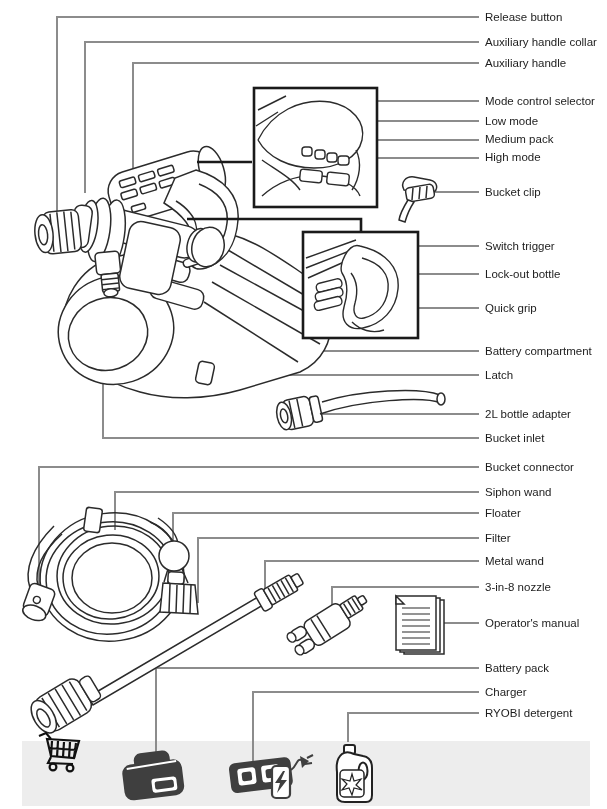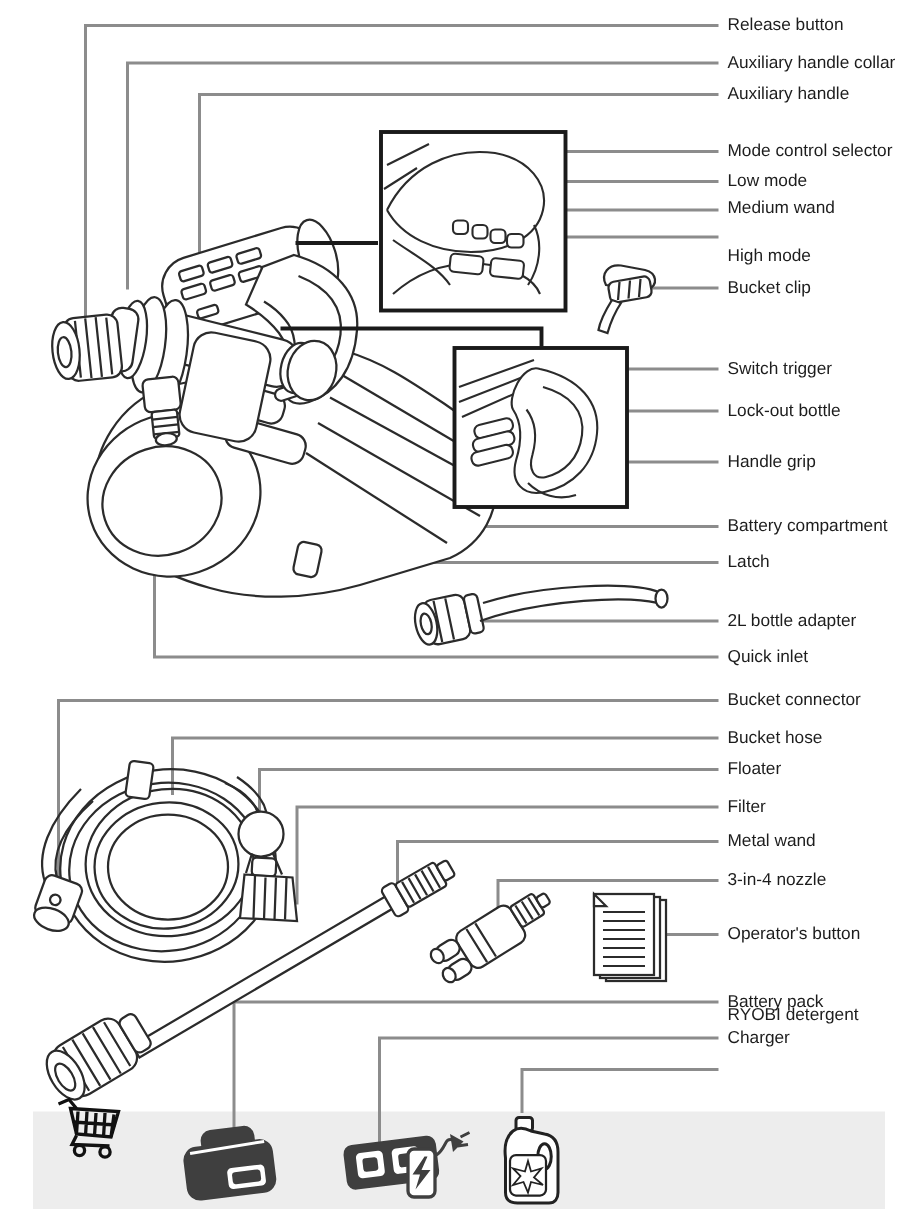--- a/index.html
+++ b/index.html
@@ -277,34 +277,34 @@
     <rect x="340" y="770" width="24" height="27" rx="4" stroke-width="1.5"></rect>
     <polygon points="352,774 354,781 361,779 356,785 362,790 354,788 352,795 349,788 342,790 347,784 342,779 350,781" stroke-width="1.2"></polygon>
   </g>
 </svg>
 
 <div class="callout-label" style="top:12px">Release button</div>
 <div class="callout-label" style="top:37px">Auxiliary handle collar</div>
 <div class="callout-label" style="top:58px">Auxiliary handle</div>
 <div class="callout-label" style="top:96px">Mode control selector</div>
 <div class="callout-label" style="top:116px">Low mode</div>
-<div class="callout-label" style="top:134px">Medium wand</div>
-<div class="callout-label" style="top:166px">High mode</div>
+<div class="callout-label" style="top:134px">Medium pack</div>
+<div class="callout-label" style="top:152px">High mode</div>
 <div class="callout-label" style="top:187px">Bucket clip</div>
 <div class="callout-label" style="top:241px">Switch trigger</div>
 <div class="callout-label" style="top:269px">Lock-out bottle</div>
-<div class="callout-label" style="top:303px">Handle grip</div>
+<div class="callout-label" style="top:303px">Quick grip</div>
 <div class="callout-label" style="top:346px">Battery compartment</div>
 <div class="callout-label" style="top:370px">Latch</div>
 <div class="callout-label" style="top:409px">2L bottle adapter</div>
-<div class="callout-label" style="top:433px">Quick inlet</div>
+<div class="callout-label" style="top:433px">Bucket inlet</div>
 <div class="callout-label" style="top:462px">Bucket connector</div>
-<div class="callout-label" style="top:487px">Bucket hose</div>
+<div class="callout-label" style="top:487px">Siphon wand</div>
 <div class="callout-label" style="top:508px">Floater</div>
 <div class="callout-label" style="top:533px">Filter</div>
 <div class="callout-label" style="top:556px">Metal wand</div>
-<div class="callout-label" style="top:582px">3-in-4 nozzle</div>
-<div class="callout-label" style="top:618px">Operator's button</div>
+<div class="callout-label" style="top:582px">3-in-8 nozzle</div>
+<div class="callout-label" style="top:618px">Operator's manual</div>
 <div class="callout-label" style="top:663px">Battery pack</div>
 <div class="callout-label" style="top:687px">Charger</div>
-<div class="callout-label" style="top:672px">RYOBI detergent</div>
+<div class="callout-label" style="top:708px">RYOBI detergent</div>
 
 </div>
 
 </body></html>

